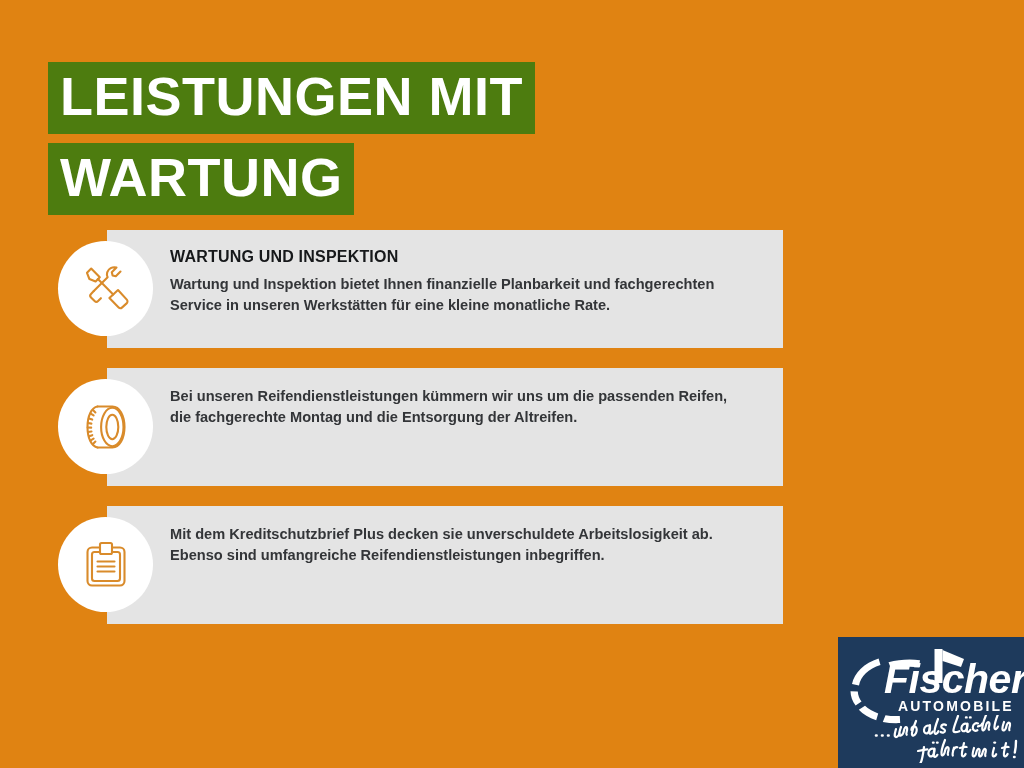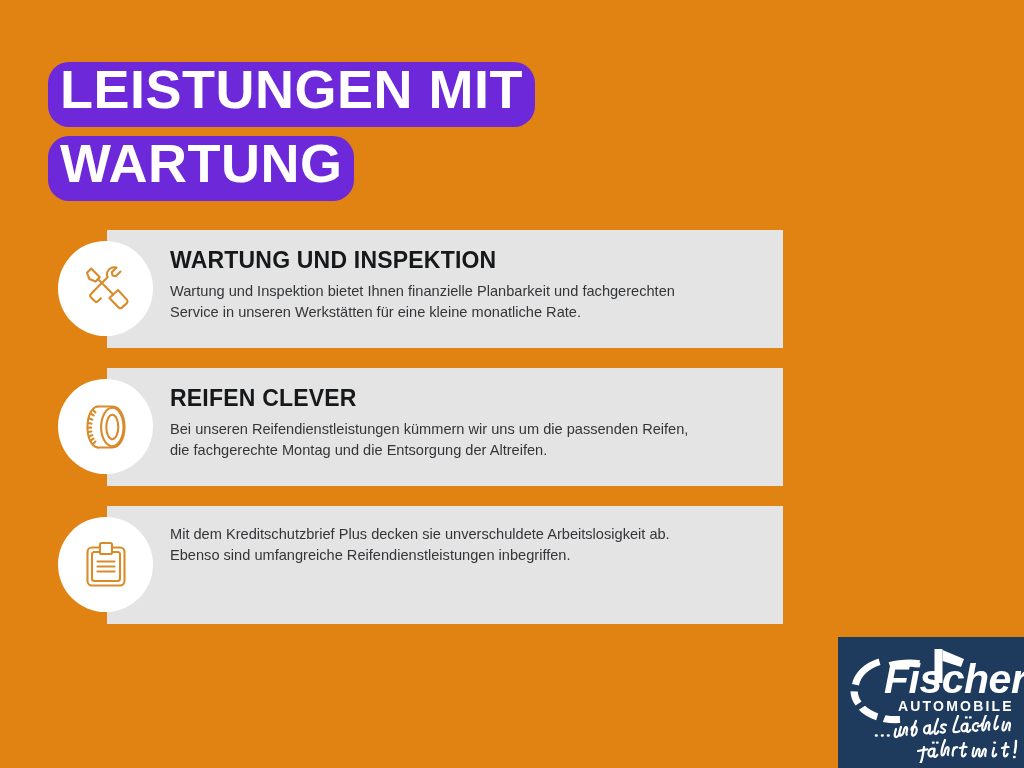--- a/index.html
+++ b/index.html
@@ -22,30 +22,29 @@
 
   
   .headline {
     position: absolute;
     left: 48px;
     top: 62px;
   }
   .headline-line {
     display: block;
     width: max-content;
-    background: #6d28d9;
+    background: #4d7c0f;
     color: #FFFFFF;
     font-size: 54px;
     font-weight: 700;
     letter-spacing: 0.5px;
     line-height: 1;
-    padding: 0 12px 11px 12px;
+    padding: 7px 12px 11px 12px;
     margin-bottom: 9px;
     font-family: "Liberation Sans", sans-serif;
-    border-radius: 21px;
   }
 
   
   .cards {
     position: absolute;
     left: 0;
     top: 230px;
     width: 1024px;
   }
   .card-row {
@@ -62,34 +61,35 @@
     background: #E4E4E4;
     box-sizing: border-box;
   }
   .card-text {
     position: absolute;
     left: 63px;
     top: 18px;
     right: 22px;
   }
   .card-title {
-    font-size: 23px;
+    font-size: 16px;
     font-weight: 700;
     color: #16181A;
     letter-spacing: 0.2px;
     line-height: 1.1;
     margin: 0 0 8px 0;
     font-family: "Liberation Sans", sans-serif;
   }
   .card-body {
     font-size: 14.6px;
     color: #333538;
     line-height: 1.45;
     margin: 0;
     font-family: "Liberation Sans", sans-serif;
+    font-weight: bold;
   }
 
   
   .icon-circle {
     position: absolute;
     left: 58px;
     top: 11px;
     width: 95px;
     height: 95px;
     border-radius: 50%;
@@ -188,21 +188,20 @@
             <path d="M34.2 32.4 L39.0 28.0 L47.8 37.6 C48.8 38.7 48.7 40.4 47.6 41.4
                      L43.2 45.4 C42.1 46.4 40.4 46.3 39.4 45.2 L30.4 36.0 Z"></path>
           </svg>
         </span>
       </div>
     </div>
 
     <div class="card-row">
       <div class="card-panel">
         <div class="card-text">
-          <h2 class="card-title">REIFEN CLEVER</h2>
           <p class="card-body">
             <span>Bei unseren Reifendienstleistungen kümmern wir uns um die passenden Reifen,</span><br>
             <span>die fachgerechte Montag und die Entsorgung der Altreifen.</span>
           </p>
         </div>
       </div>
       <div class="icon-circle">
         <span>
           <svg width="54" height="54" viewBox="0 0 54 54" fill="none" stroke="#D98B2B" stroke-width="2.1" stroke-linecap="round" stroke-linejoin="round">
 

